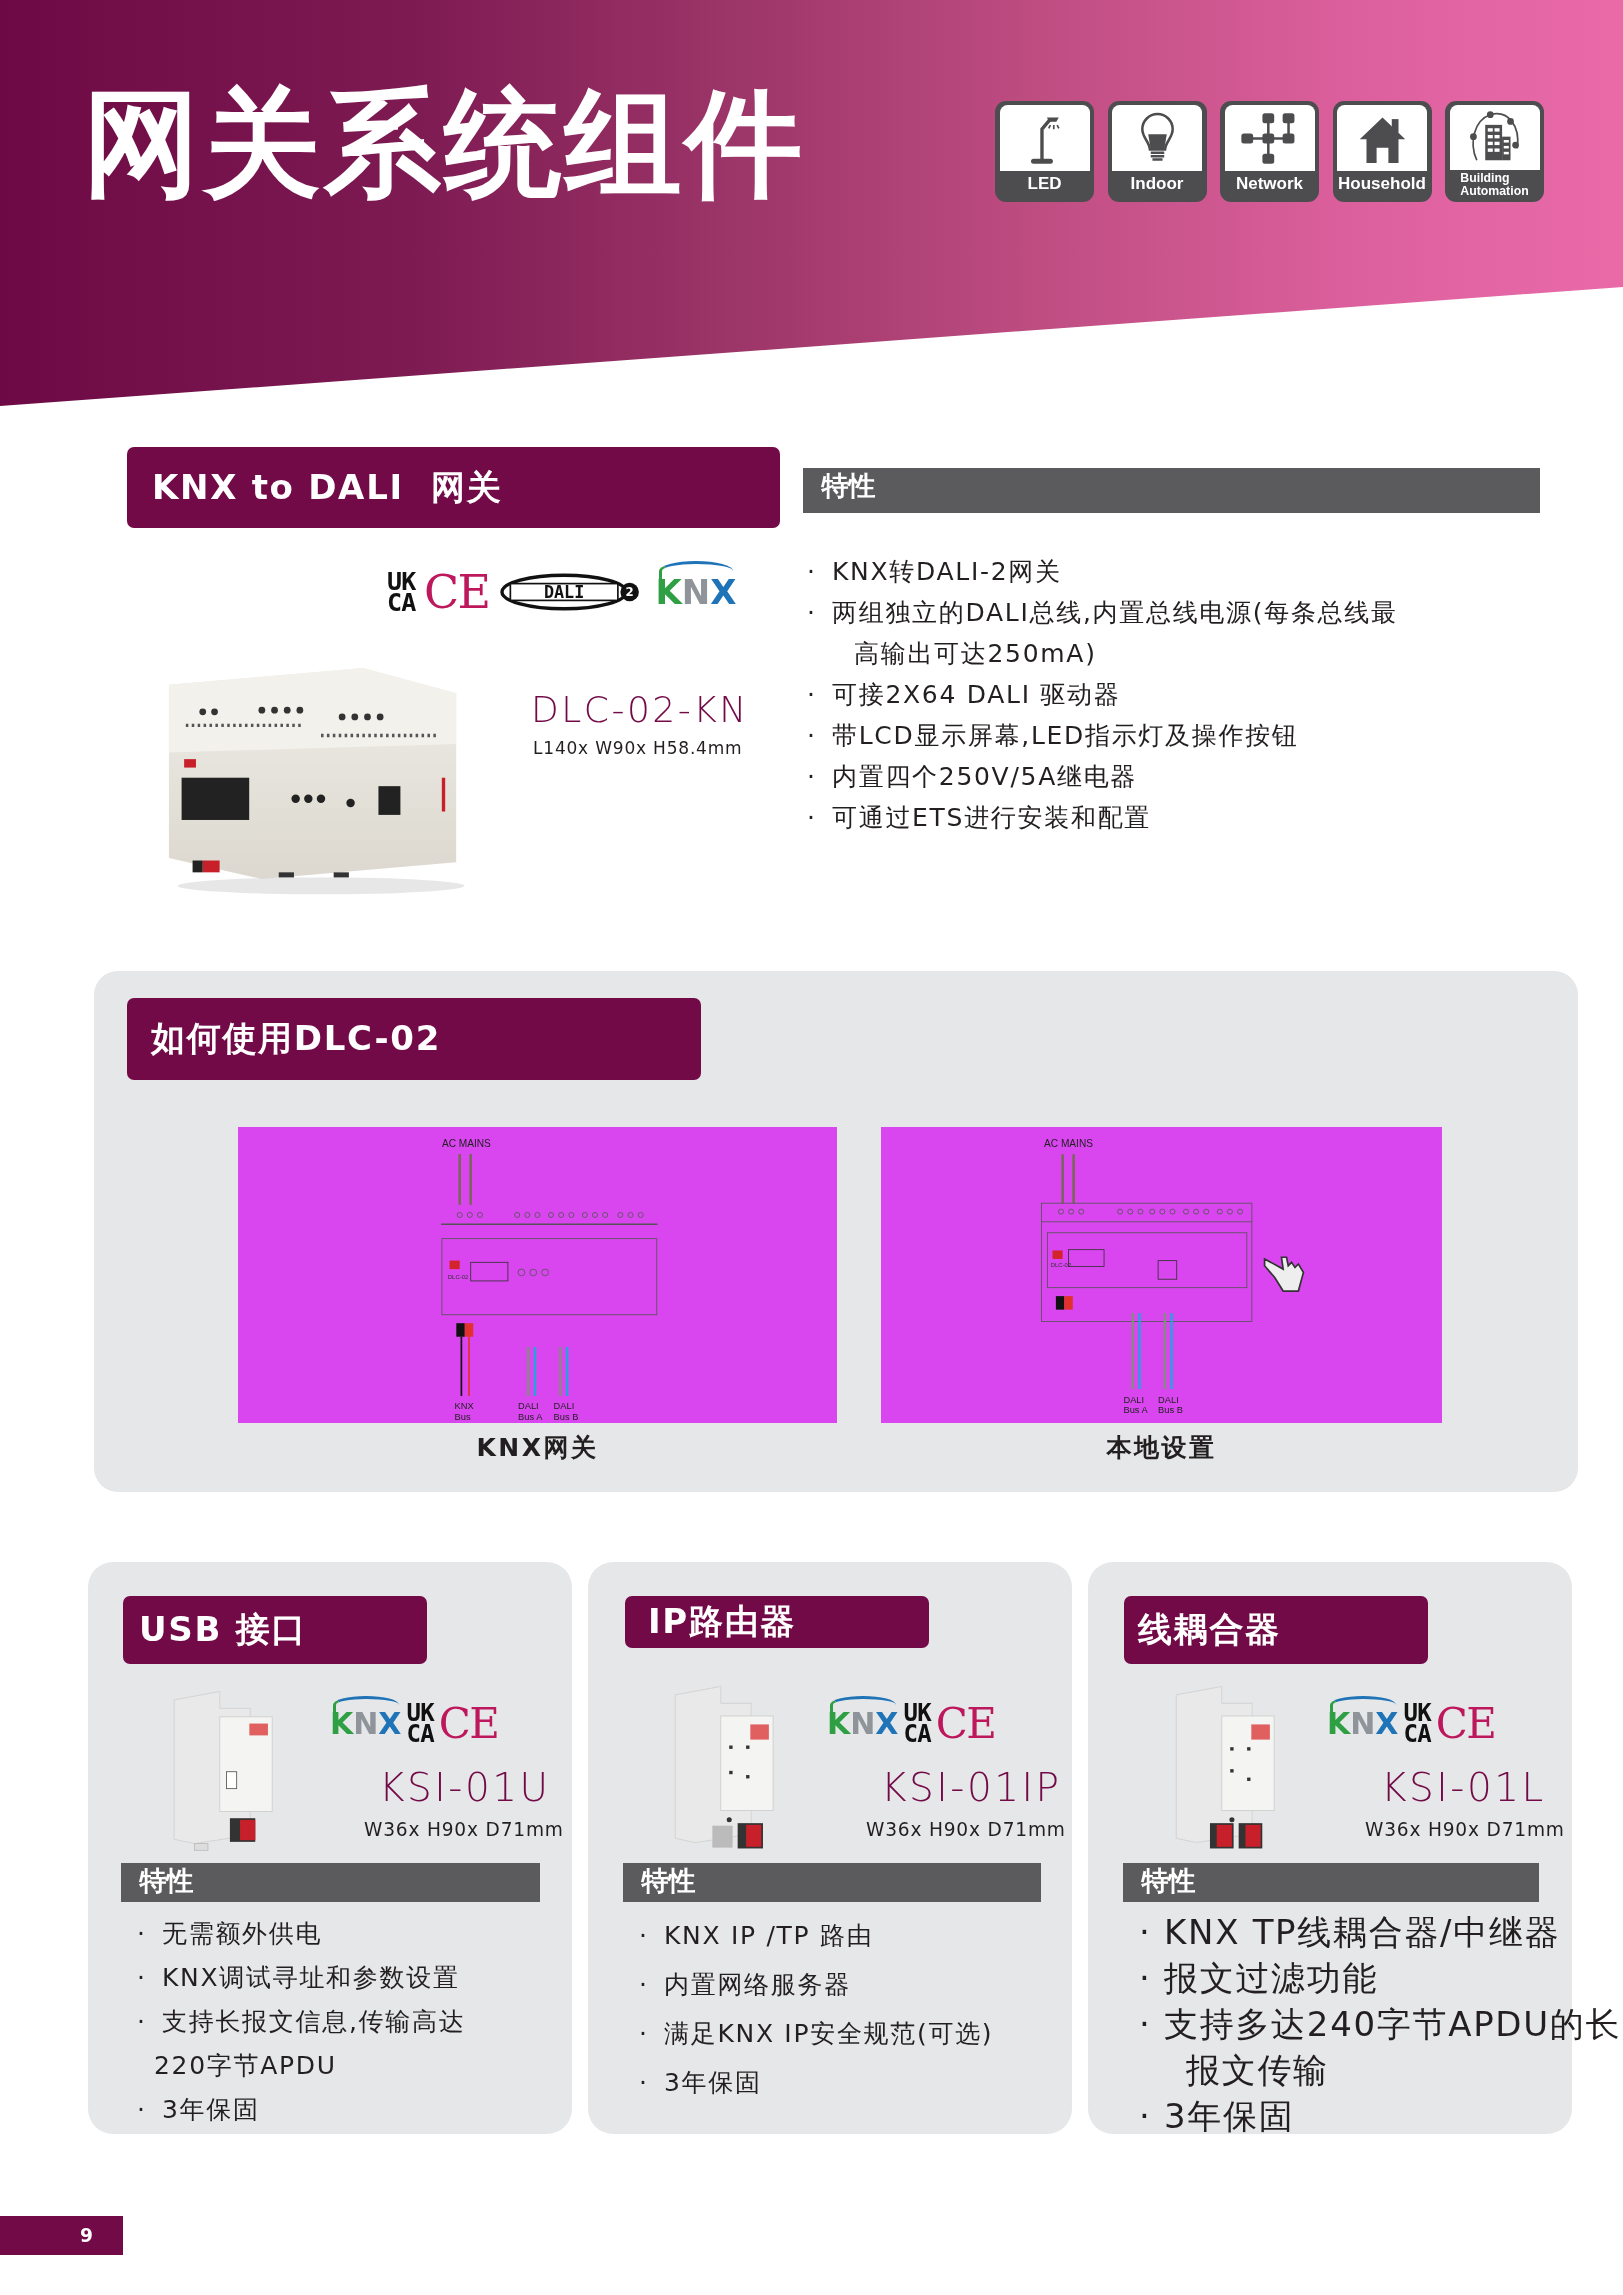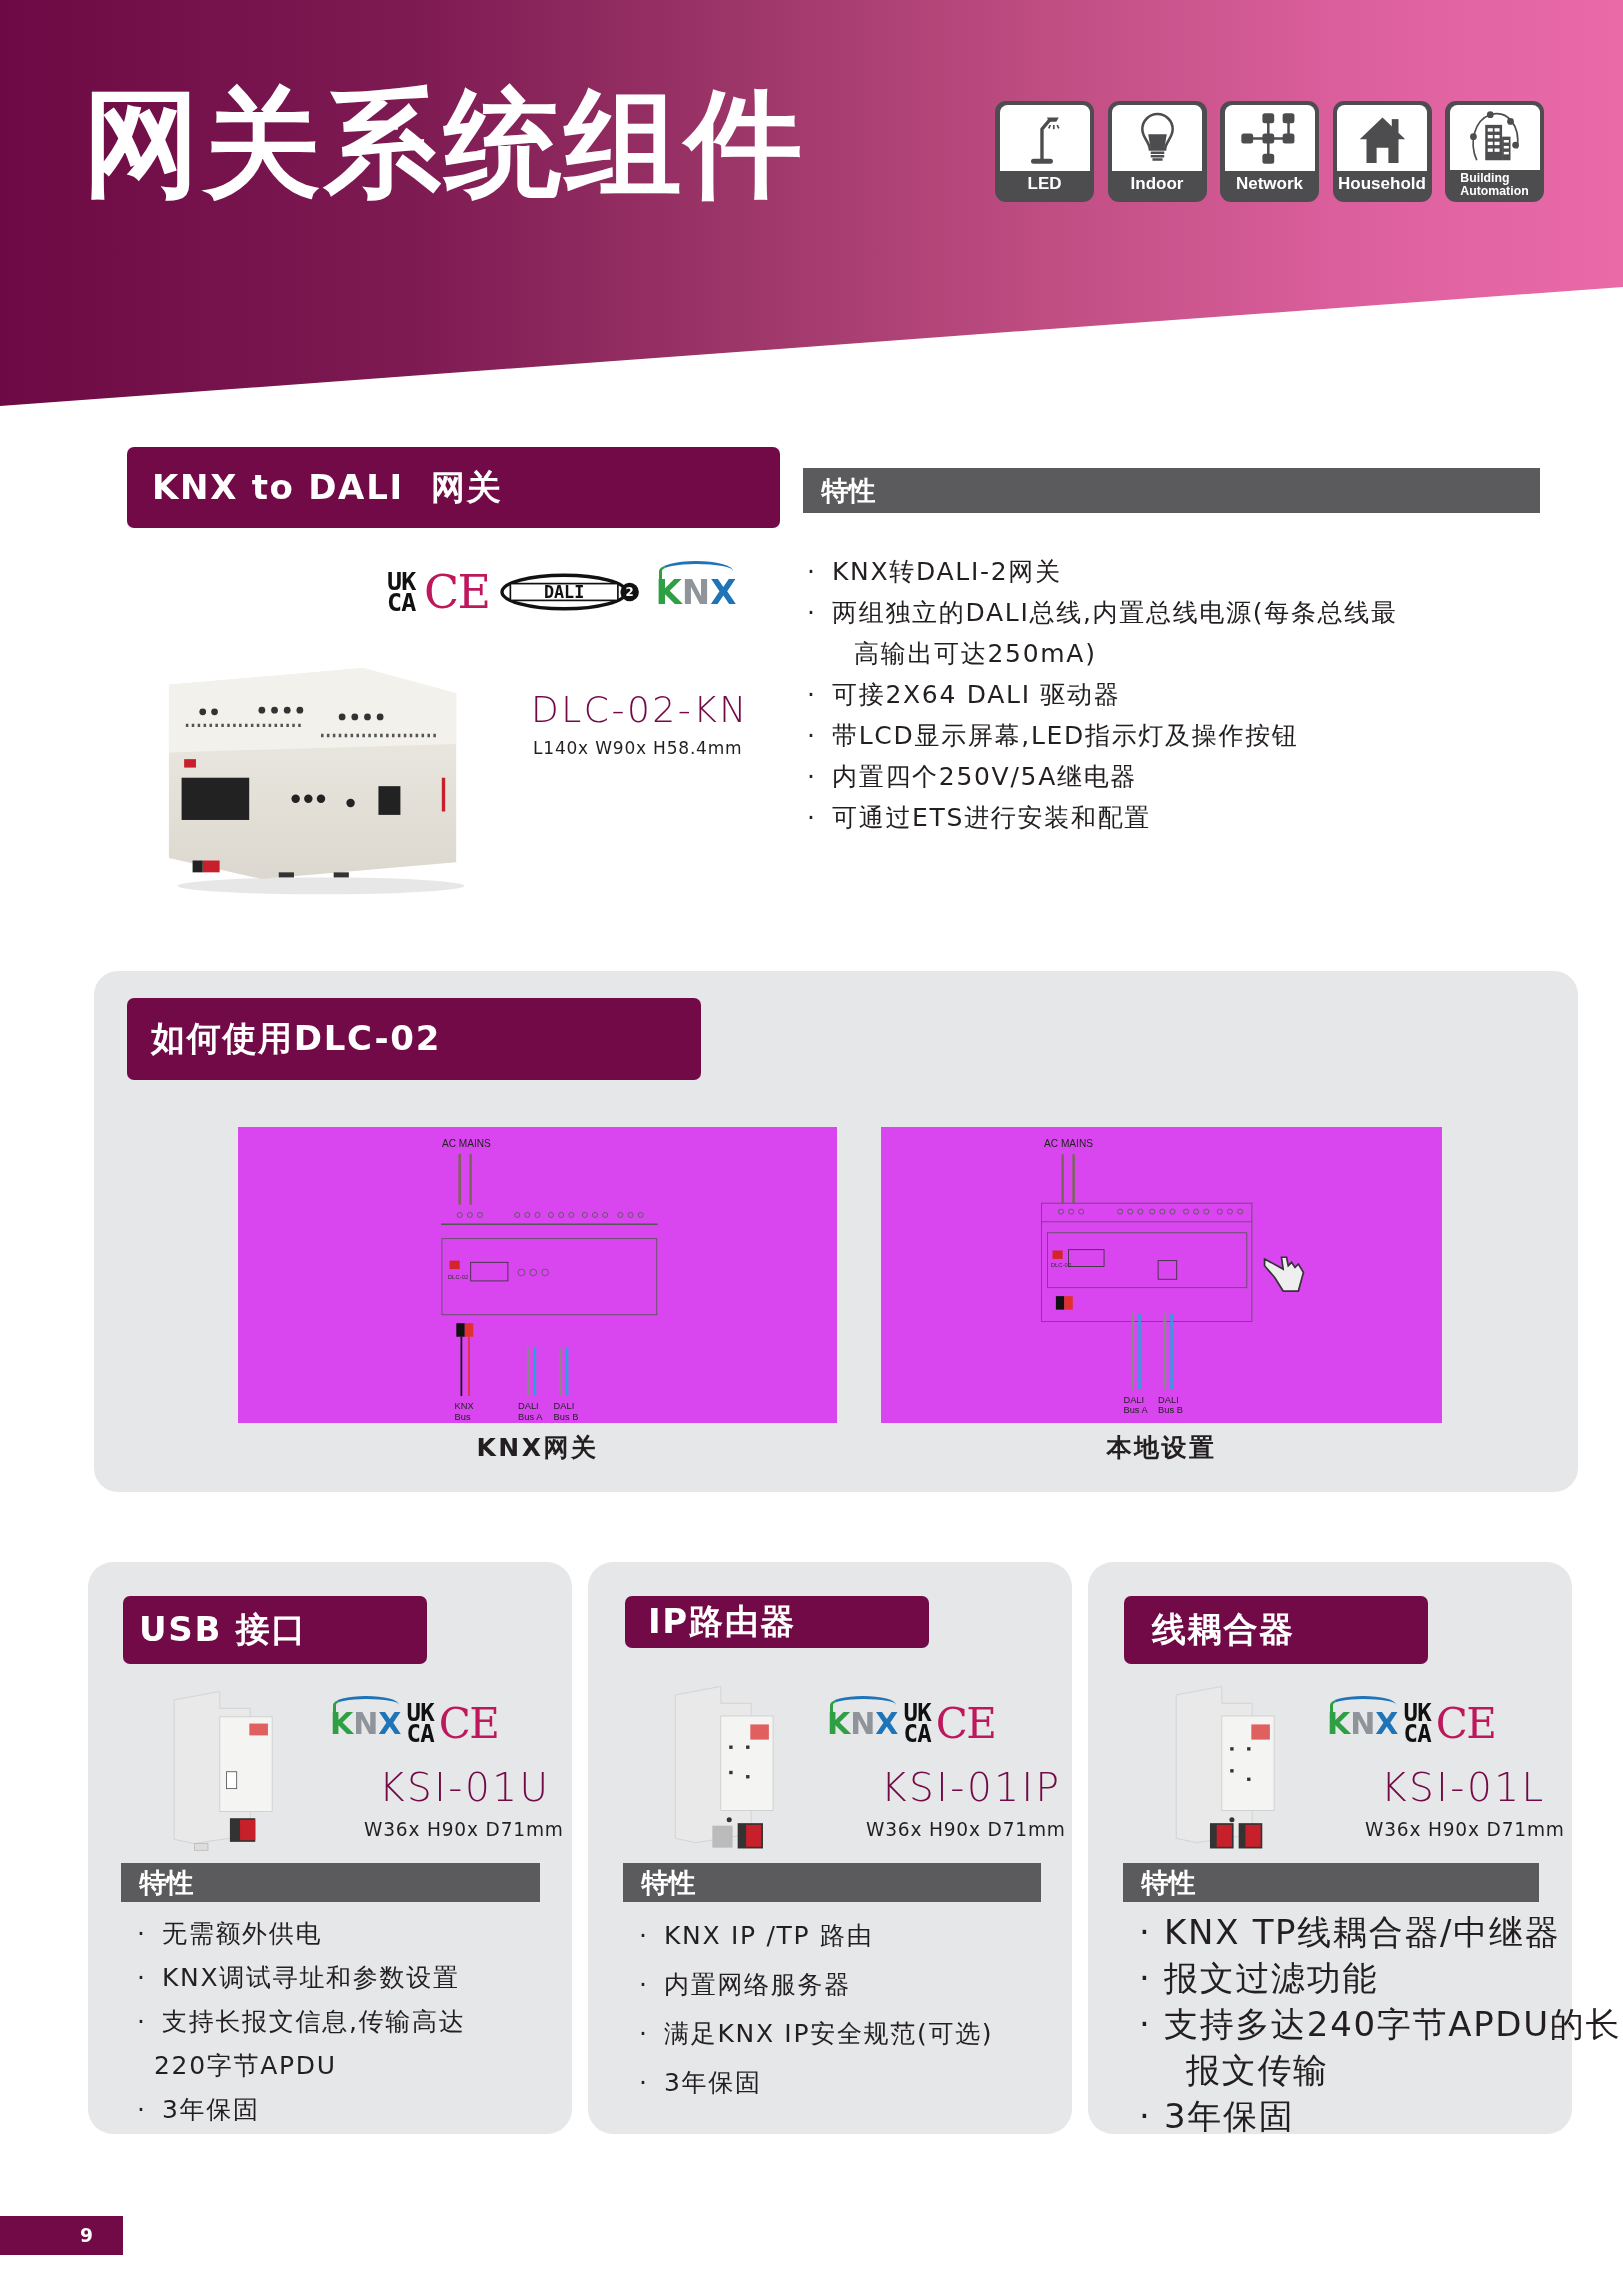--- a/index.html
+++ b/index.html
@@ -26,21 +26,21 @@
   .cat-icon .lbl { color: #fff; font-family: "Liberation Sans", sans-serif; font-weight: bold; font-size: 17px; line-height: 25px; text-align: left; }
   .cat-icon .lbl.small { font-size: 12.3px; line-height: 12.7px; padding-top: 2.5px; }
 
   
   .section-bar {
     position: absolute; background: #720a47; border-radius: 7px; color: #fff;
     font-weight: bold; display: flex; align-items: center;
   }
   .feat-bar {
     position: absolute; background: #5b5b5d; color: #fff; font-weight: bold;
-    display: flex; align-items: center;
+    display: flex; align-items: flex-start;
   }
   .cert-row { position: absolute; display: flex; align-items: center; gap: 8.5px; }
   .ukca { display: inline-block; font-family: "DejaVu Sans Mono", monospace; font-weight: bold; line-height: 0.85; color: #111; letter-spacing: -0.8px; }
   .ce { font-family: "DejaVu Serif", serif; color: #be185d; font-weight: normal; letter-spacing: -1.7px; }
   .knx { font-family: "DejaVu Sans", sans-serif; font-weight: bold; position: relative; display: inline-block; }
   .knx .k { color: #2ea043; } .knx .n { color: #8e9499; } .knx .x { color: #1f73b7; }
   .knx .arc { position: absolute; left: 4%; right: 4%; top: -28%; height: 50%; border-top: 3.4px solid #1f73b7; border-radius: 50% 50% 0 0; border-left: 3.4px solid #2ea043; }
   .model { position: absolute; color: #720a47; font-family: "DejaVu Sans", sans-serif; letter-spacing: 2.5px; font-weight: 300; }
   .dims { position: absolute; color: #231f20; font-family: "DejaVu Sans", sans-serif; letter-spacing: 0.8px; }
   .feat-list { position: absolute; list-style: none; color: #231f20; }
@@ -398,21 +398,21 @@
   <span>特性</span>
 </div>
 <ul class="feat-list" style="left:639px; top:1911px; font-size:25px; line-height:49px;">
   <li>KNX IP /TP 路由</li>
   <li>内置网络服务器</li>
   <li>满足KNX IP安全规范(可选)</li>
   <li>3年保固</li>
 </ul>
 
 <div class="card" style="left:1088px;"></div>
-<div class="section-bar" style="left:1124px; top:1596px; width:304px; height:68px; padding-left:28px; font-size:34px; letter-spacing:1.7px;">
+<div class="section-bar" style="left:1124px; top:1596px; width:304px; height:68px; padding-left:14px; font-size:34px; letter-spacing:1.7px;">
   <span>线耦合器</span>
 </div>
 <div class="device" style="left:1171px; top:1678px; width:110px; height:173px;">
   <svg width="110" height="173" viewBox="0 0 130 205">
       <path d="M6 20 L60 10 L60 30 L96 30 L96 185 L30 195 L6 190z" fill="#e9e9e9" stroke="#d0d0d0"></path>
       <rect x="60" y="45" width="62" height="112" fill="#f4f4f2" stroke="#ccc"></rect>
       <rect x="95" y="55" width="22" height="18" fill="#e06060"></rect>
       <g fill="#333">
         <rect x="70" y="82" width="4" height="4"></rect>
         <rect x="90" y="82" width="4" height="4"></rect>

